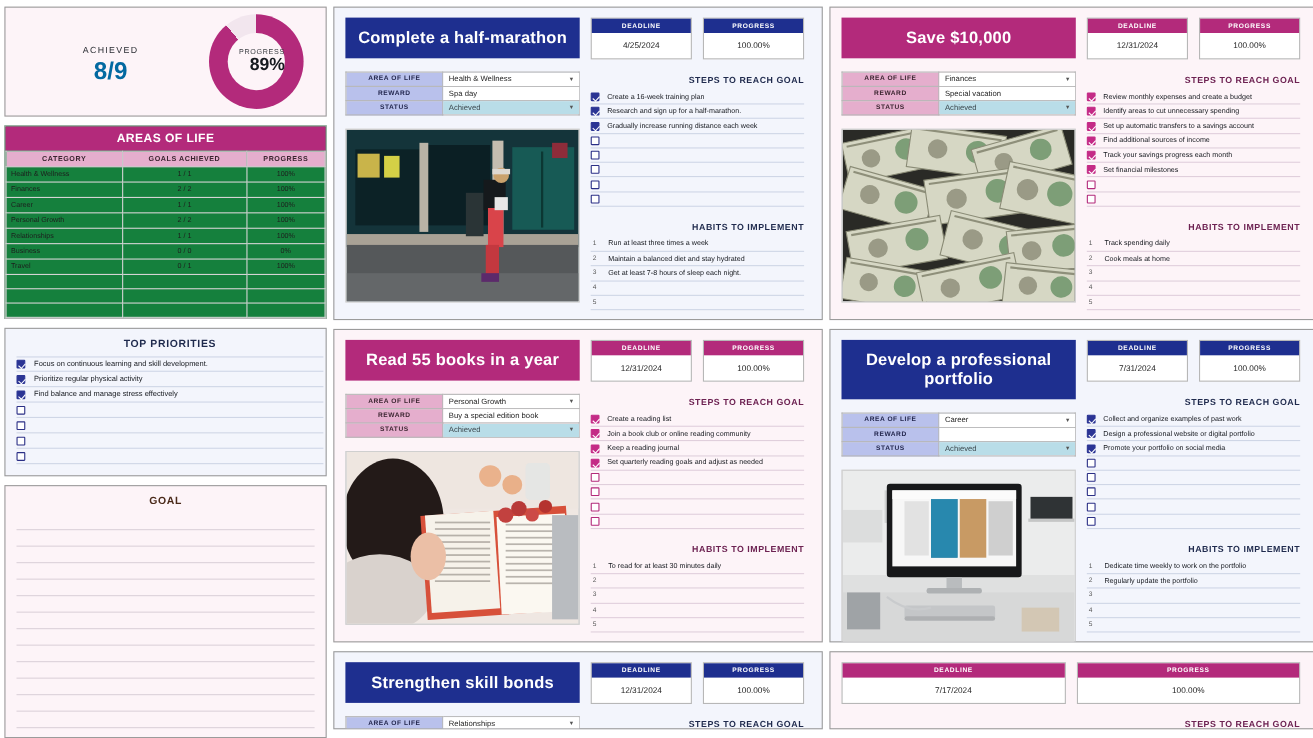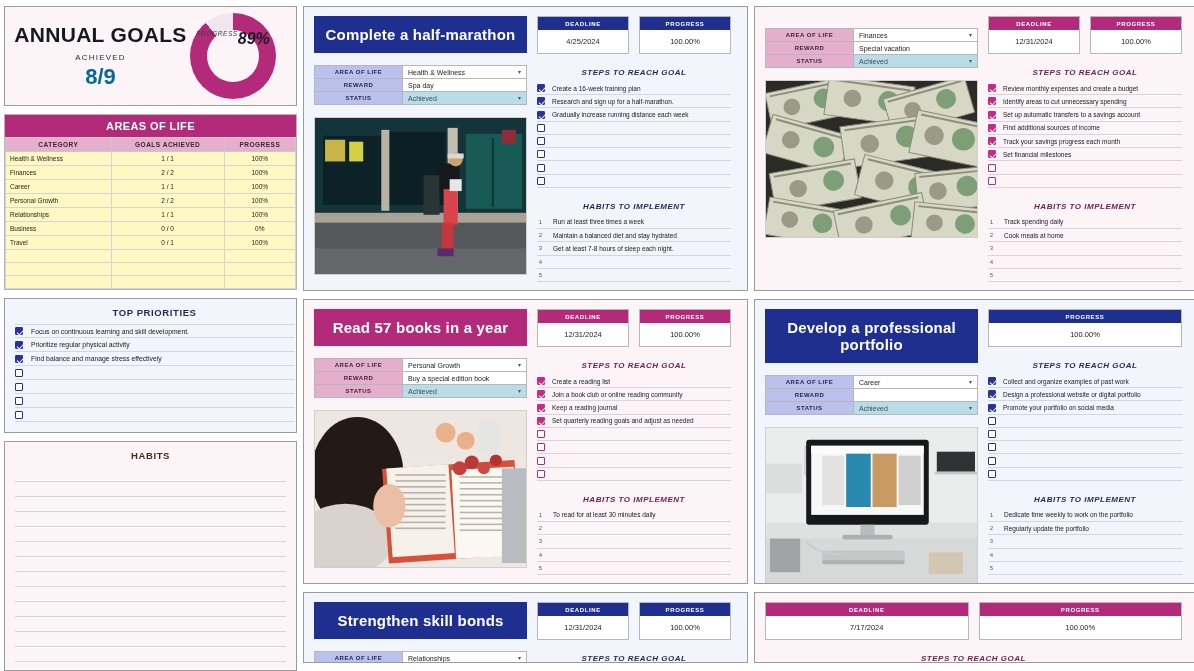--- a/index.html
+++ b/index.html
@@ -34,27 +34,27 @@
   }
   .annual-sub{ font-size:8px; letter-spacing:1.2px; color:#2a2d33; margin-top:6px;}
   .annual-frac{ font-size:22px; font-weight:bold; color:#0369a1; margin-top:2px;}
   .donut-wrap{ position:relative; width:86px; height:86px; }
   .donut{
     position:absolute; inset:0; border-radius:50%;
   }
   .donut-hole{
     position:absolute; left:17px; top:17px; width:52px; height:52px;
     border-radius:50%; background:#fdf4f8;
-    display:flex; align-items:flex-start; justify-content:center;font-style:italic;
+    display:flex; flex-direction:column; align-items:flex-end; justify-content:center;
   }
   .donut-label{ font-size:6.5px; letter-spacing:.6px; color:#3a3d42; }
   .donut-val{ font-size:16px; font-weight:bold; color:#16191f; line-height:1.1;}
 
   
-  .aol{ border:1px solid #b5b5b5; background:#fef9c3; }
+  .aol{ border:1px solid #b5b5b5; background:#15803d; }
   .aol-title{
     background:#b32a7b; color:#fff; font-size:11px; font-weight:bold;
     text-align:center; padding:5px 0; letter-spacing:.4px;
   }
   table.aol-tbl{ width:100%; border-collapse:collapse; }
   table.aol-tbl th{
     background:#e5aecd; color:#3b2530; font-size:6.5px; font-weight:bold;
     padding:3px 0; letter-spacing:.5px; border:1px solid #c9c9c9;
   }
   table.aol-tbl td{
@@ -139,22 +139,22 @@
   .dp{ display:flex; gap:10px; }
   .dp-box{ flex:1; border:1px solid #b7b7b7; background:#fff; }
   .dp-head{
     background:#b32a7b; color:#fff; font-size:6px; font-weight:bold;
     text-align:center; padding:3.5px 0; letter-spacing:.6px;
   }
   .blue .dp-head{ background:#1e2f8f; }
   .dp-val{ text-align:center; font-size:7.5px; color:#1d1d1d; padding:7px 0; }
 
   .sec-title{
-    text-align:center; font-size:8px; font-weight:bold; letter-spacing:.5px;
-    color:#6d2252; margin:14px 0 5px 0;font-style:italic;
+    text-align:right; font-size:8px; font-weight:bold; letter-spacing:.5px;
+    color:#6d2252; margin:14px 0 5px 0;
   }
   .blue .sec-title{ color:#1f2a4d; }
 
   .step-row{ display:flex; align-items:center; gap:7px; height:14px; border-bottom:1px solid #e0cfdc;}
   .blue .step-row{ border-bottom:1px solid #cfd6e6; }
   .step-row:first-of-type{ border-top:1px solid #e0cfdc; }
   .blue .step-row:first-of-type{ border-top:1px solid #cfd6e6; }
   .step-label{ font-size:6.5px; color:#16191f; }
 
   .habit-row{ display:flex; align-items:center; gap:9px; height:14px; border-bottom:1px solid #e0cfdc;}
@@ -166,21 +166,20 @@
 </style>
 </head>
 <body>
 
 <div class="page">
 
   <div class="col-left">
 
     <div class="panel annual">
       <div class="annual-text">
-        <div class="annual-title">ANNUAL GOALS</div>
         <div class="annual-sub">ACHIEVED</div>
         <div class="annual-frac">8/9</div>
       </div>
       <div class="donut-wrap">
         <div class="donut" id="donut" style="background: conic-gradient(rgb(179, 42, 123) 0deg, rgb(179, 42, 123) 320.4deg, rgb(242, 230, 238) 320.4deg, rgb(242, 230, 238) 360deg);"></div>
         <div class="donut-hole">
           <div class="donut-label">PROGRESS</div>
           <div class="donut-val">89%</div>
         </div>
       </div>
@@ -279,21 +278,21 @@
             <span class="tp-label"></span>
           </div>
           <div class="tp-row">
             <span class="cbx"></span>
             <span class="tp-label"></span>
           </div>
         </div>
     </div>
 
     <div class="notes">
-      <div class="notes-title">HABITS</div>
+      <div class="notes-title">GOAL</div>
       <div id="notes-lines">
           <div class="note-line"></div>
           <div class="note-line"></div>
           <div class="note-line"></div>
           <div class="note-line"></div>
           <div class="note-line"></div>
           <div class="note-line"></div>
           <div class="note-line"></div>
           <div class="note-line"></div>
           <div class="note-line"></div>
@@ -414,21 +413,21 @@
             <span class="habit-label"></span>
           </div>
           <div class="habit-row">
             <span class="habit-n">5</span>
             <span class="habit-label"></span>
           </div>
         </div>
       </div>
       <div class="goal">
         <div class="goal-left">
-          <div class="goal-banner">Read 57 books in a year</div>
+          <div class="goal-banner">Read 55 books in a year</div>
           <table class="meta">
             <tbody>
               <tr>
                 <td class="k">AREA OF LIFE</td>
                 <td class="v"><span>Personal Growth</span><span class="caret">▾</span></td>
               </tr>
               <tr>
                 <td class="k">REWARD</td>
                 <td class="v"><span>Buy a special edition book</span></td>
               </tr>
@@ -572,20 +571,21 @@
             </div>
           </div>
           <div class="sec-title">STEPS TO REACH GOAL</div>
         </div>
       </div>
     </div>
 
   <div class="col-goal" id="goal-col-2">
       <div class="goal">
         <div class="goal-left">
+          <div class="goal-banner">Save $10,000</div>
           <table class="meta">
             <tbody>
               <tr>
                 <td class="k">AREA OF LIFE</td>
                 <td class="v"><span>Finances</span><span class="caret">▾</span></td>
               </tr>
               <tr>
                 <td class="k">REWARD</td>
                 <td class="v"><span>Special vacation</span></td>
               </tr>
@@ -783,20 +783,24 @@
               <rect x="56" y="134" width="82" height="4" rx="2" fill="#aeb0b2"></rect>
               <rect x="4" y="112" width="30" height="34" fill="#9fa3a6"></rect>
               <rect x="162" y="126" width="34" height="22" fill="#d3c7b4"></rect>
               <path d="M40 116 q20 16 40 10" stroke="#c9cbcd" stroke-width="2" fill="none"></path>
             </svg>
           </div>
         </div>
         <div class="goal-right">
           <div class="dp">
             <div class="dp-box">
+              <div class="dp-head">DEADLINE</div>
+              <div class="dp-val">7/31/2024</div>
+            </div>
+            <div class="dp-box">
               <div class="dp-head">PROGRESS</div>
               <div class="dp-val">100.00%</div>
             </div>
           </div>
           <div class="sec-title">STEPS TO REACH GOAL</div>
           <div class="step-row">
             <span class="cbx checked"></span>
             <span class="step-label">Collect and organize examples of past work</span>
           </div>
           <div class="step-row">

